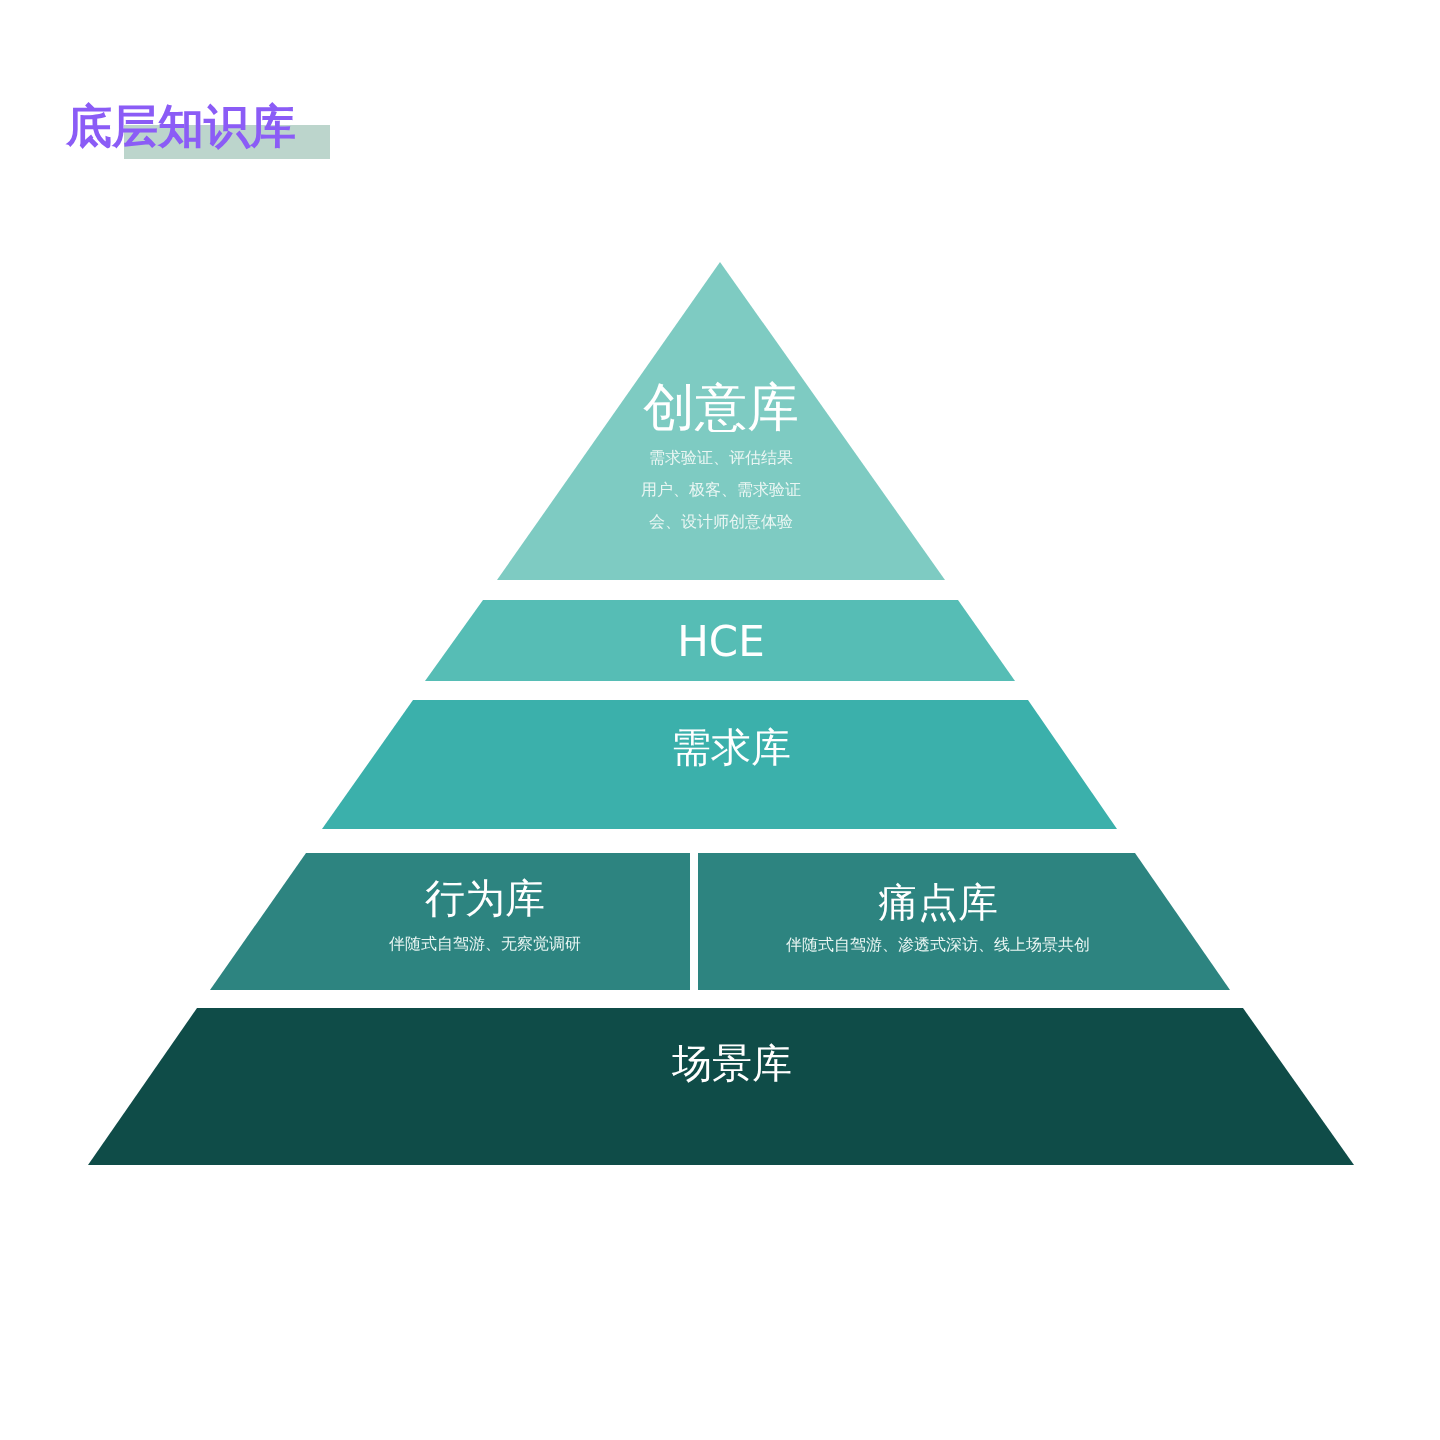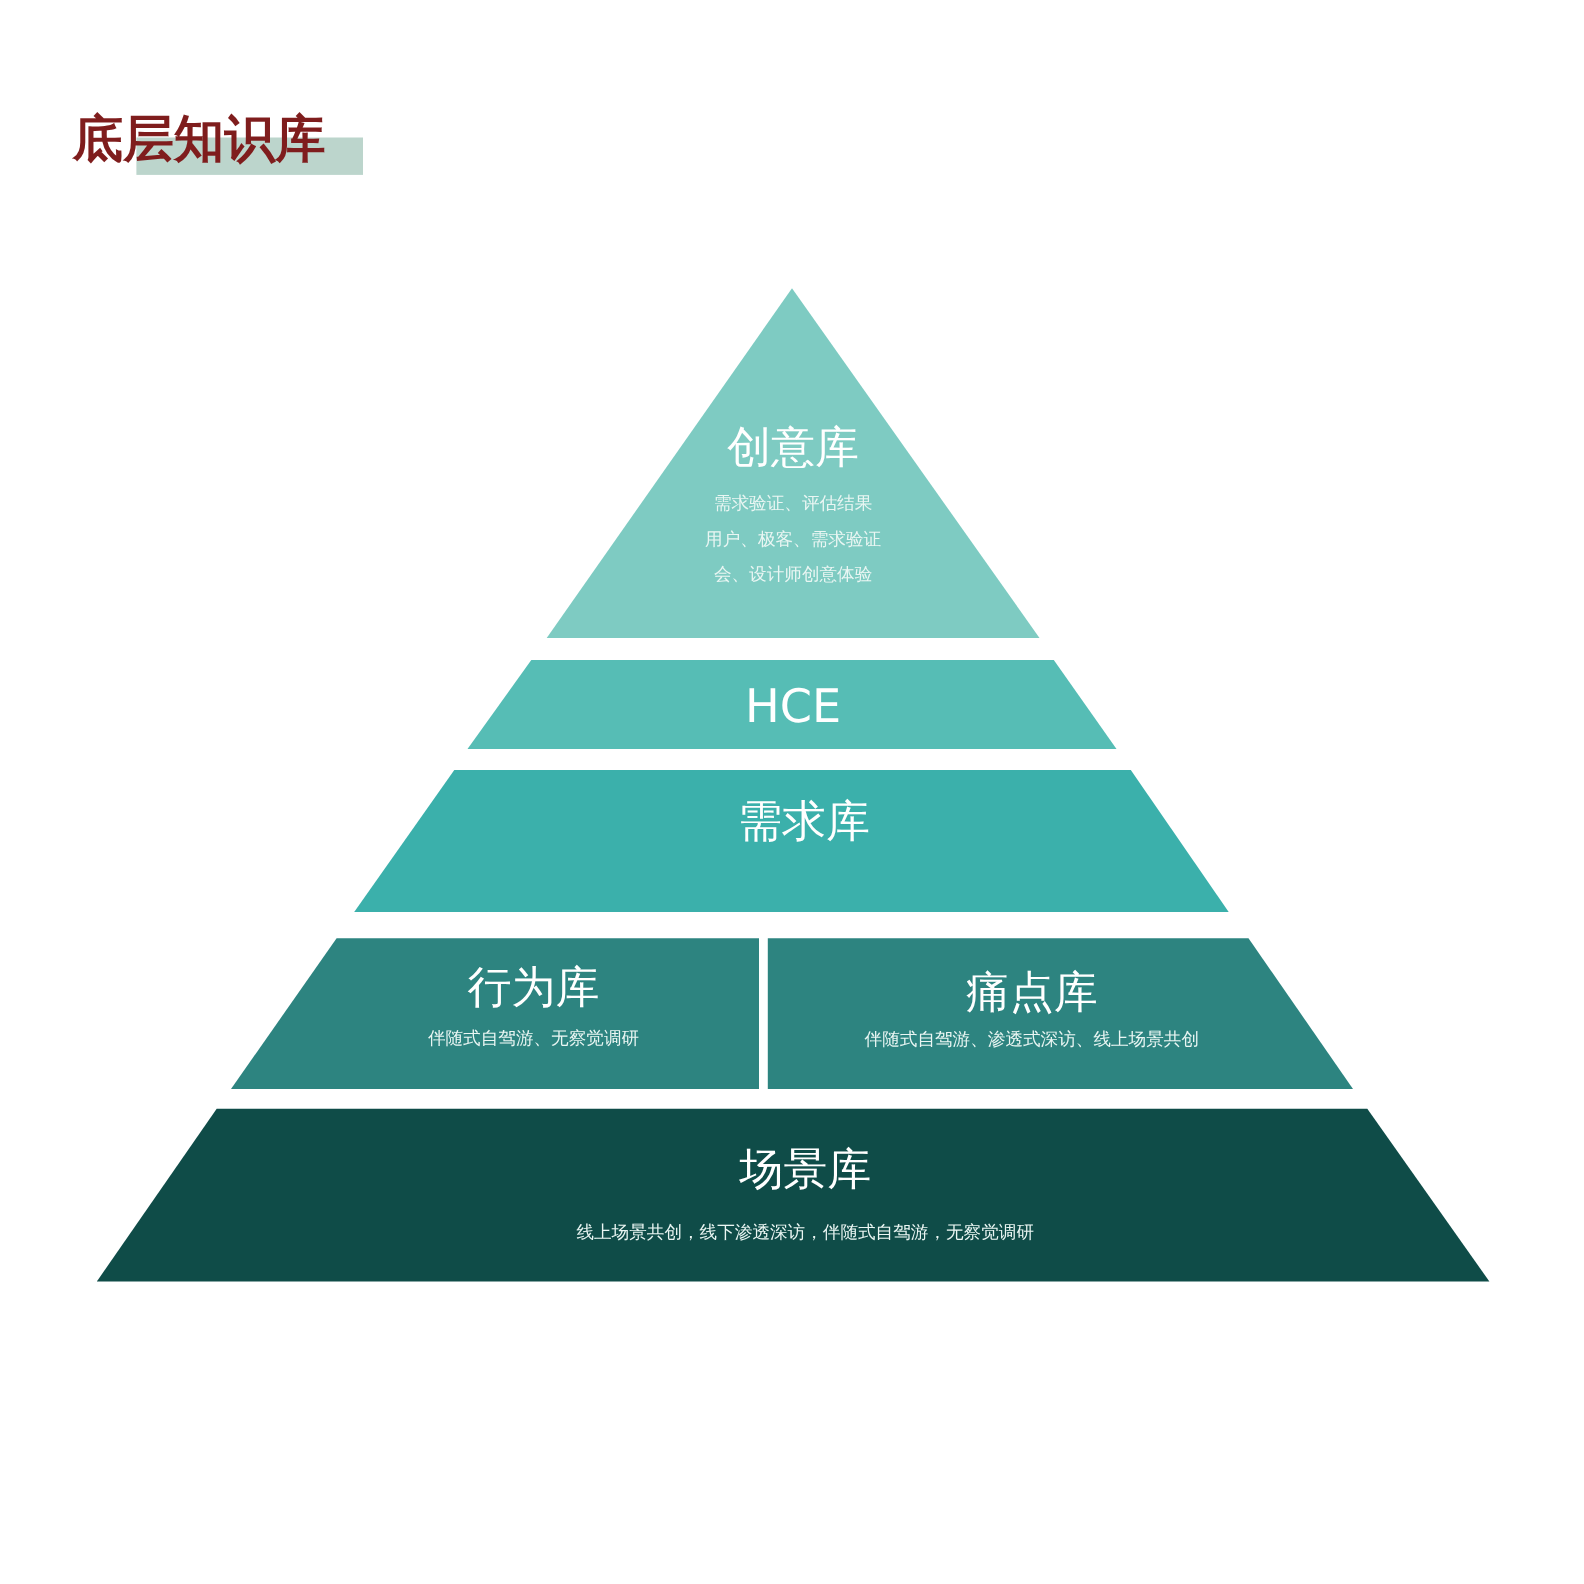--- a/index.html
+++ b/index.html
@@ -28,21 +28,21 @@
       width: 206px;
       height: 34px;
       background: #bcd5cc;
     }
     .title-text {
       position: absolute;
       left: 0;
       top: 0;
       font-size: 46px;
       font-weight: bold;
-      color: #7f1d1d;
+      color: #8b5cf6;
       letter-spacing: 0px;
       line-height: 56px;
       white-space: nowrap;
     }
     svg.pyramid {
       position: absolute;
       left: 0;
       top: 0;
       width: 1440px;
       height: 1440px;
@@ -76,21 +76,21 @@
 <svg class="pyramid" viewBox="0 0 1440 1440">
   <polygon points="720,262 945,580 497,580" fill="#7ecbc2"></polygon>
   <polygon points="483,600 958,600 1015,681 425,681" fill="#56bdb5"></polygon>
   <polygon points="413,700 1028,700 1117,829 322,829" fill="#3bb0ab"></polygon>
   <polygon points="306,853 690,853 690,990 210,990" fill="#2d8480"></polygon>
   <polygon points="698,853 1135,853 1230,990 698,990" fill="#2d8480"></polygon>
   <polygon points="197,1008 1243,1008 1354,1165 88,1165" fill="#0f4c48"></polygon>
 </svg>
 
 <div class="label" style="left:721px; top:382px;">
-  <div class="name" style="font-size:40px; line-height:50px;">创意库</div>
+  <div class="name" style="font-size:52px; line-height:50px;">创意库</div>
   <div class="desc" style="margin-top:10px;">需求验证、评估结果</div>
   <div class="desc">用户、极客、需求验证</div>
   <div class="desc">会、设计师创意体验</div>
 </div>
 
 <div class="label" style="left:721px; top:617px;">
   <div class="name" style="font-size:42px; line-height:50px;">HCE</div>
 </div>
 
 <div class="label" style="left:731px; top:724px;">
@@ -102,14 +102,13 @@
   <div class="desc" style="margin-top:4px;">伴随式自驾游、无察觉调研</div>
 </div>
 
 <div class="label" style="left:938px; top:879px;">
   <div class="name">痛点库</div>
   <div class="desc" style="margin-top:4px;text-align:right;">伴随式自驾游、渗透式深访、线上场景共创</div>
 </div>
 
 <div class="label" style="left:732px; top:1040px;">
   <div class="name">场景库</div>
-  <div class="desc" style="margin-top:18px;">线上场景共创，线下渗透深访，伴随式自驾游，无察觉调研</div>
 </div>
 
 </body></html>

